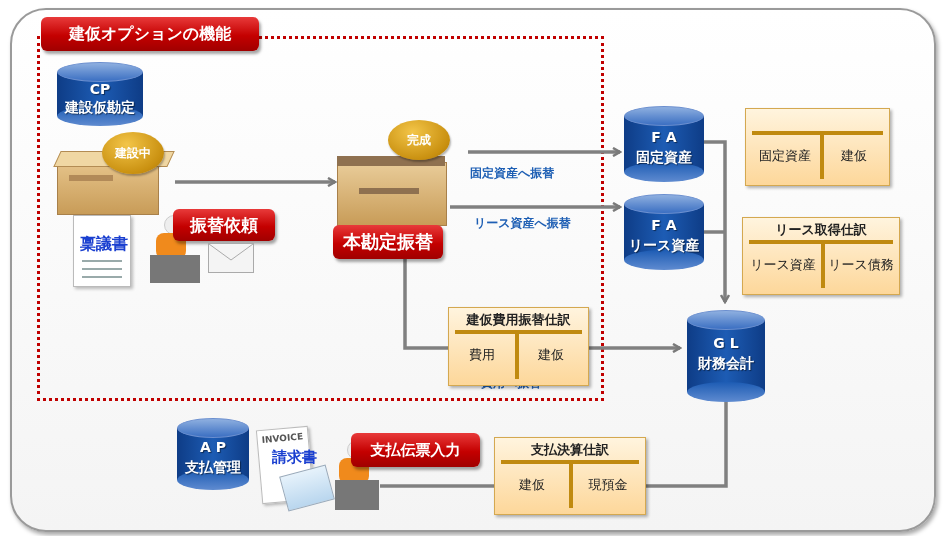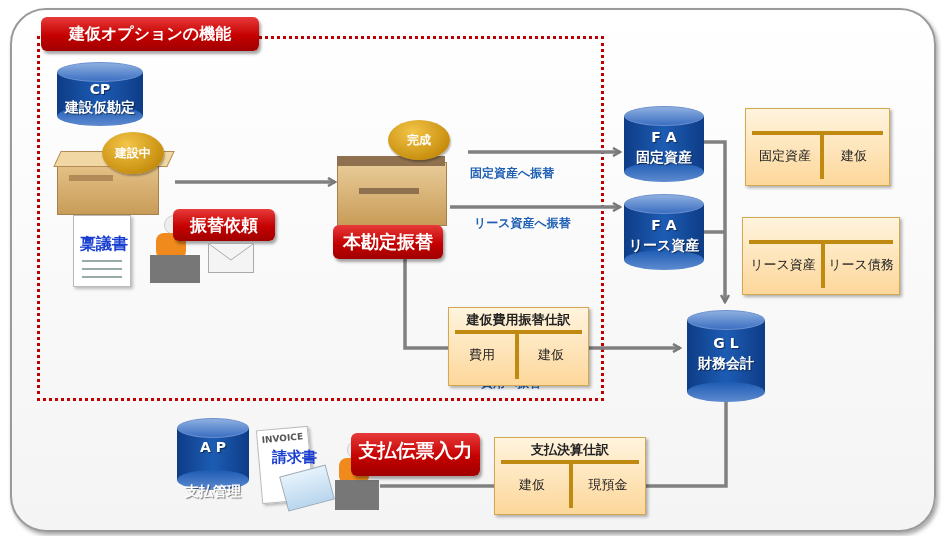--- a/index.html
+++ b/index.html
@@ -122,30 +122,31 @@
     <div class="top"></div>
   <div class="txt" style="top:24px;">G L</div>
   <div class="txt" style="top:44px;">財務会計</div>
 </div>
 
 <div class="cyl" style="left:177px;top:418px;width:72px;height:72px;">
   <div class="body"></div>
     <div class="bot"></div>
     <div class="top"></div>
   <div class="txt" style="top:20px;">A P</div>
-  <div class="txt" style="top:40px;margin-top:24px;">支払管理</div>
+  <div class="txt" style="top:40px;">支払管理</div>
 </div>
 
 <div class="ledger" style="left:745px;top:108px;width:143px;height:76px;">
   <div class="hbar"></div>
     <div class="vbar" style="left:74px;"></div>
   <div class="l" style="left:4px;width:70px;">固定資産</div>
   <div class="r" style="left:78px;width:60px;">建仮</div>
 </div>
 <div class="ledger" style="left:742px;top:217px;width:156px;height:76px;">
+  <div class="ttl">リース取得仕訳</div>
   <div class="hbar"></div>
     <div class="vbar" style="left:78px;"></div>
   <div class="l" style="left:2px;width:76px;">リース資産</div>
   <div class="r" style="left:82px;width:72px;">リース債務</div>
 </div>
 <div class="ledger" style="left:448px;top:292px;width:139px;height:77px;margin-top:15px;">
   <div class="ttl">建仮費用振替仕訳</div>
   <div class="hbar"></div>
     <div class="vbar" style="left:66px;"></div>
   <div class="l" style="left:2px;width:62px;">費用</div>
@@ -162,13 +163,13 @@
 <div class="doc" style="left:259px;top:428px;width:50px;height:72px;transform:rotate(-5deg);">
   <div style="position:absolute;left:4px;top:4px;font-size:9px;font-weight:bold;color:#555;">INVOICE</div>
 </div>
 <div class="abs" style="left:272px;top:448px;color:#1a3fd0;font-weight:bold;font-size:15px;">請求書</div>
 <div class="abs" style="left:283px;top:470px;width:46px;height:34px;background:linear-gradient(#e6f2fb,#b9d6ee);border:1px solid #9ab;transform:rotate(-15deg);"></div>
 <div class="abs" style="left:335px;top:440px;width:48px;height:72px;">
   <div style="position:absolute;left:12px;top:0;width:18px;height:18px;border-radius:50%;background:#eee;border:1px solid #ccc;"></div>
   <div style="position:absolute;left:4px;top:18px;width:30px;height:26px;border-radius:8px;background:#f08a1c;"></div>
   <div style="position:absolute;left:0;top:40px;width:44px;height:30px;background:#777;"></div>
 </div>
-<div class="redbtn" style="left:351px;top:433px;width:129px;height:43px;line-height:34px;font-size:19px;">支払伝票入力</div>
+<div class="redbtn" style="left:351px;top:433px;width:129px;height:34px;line-height:34px;font-size:15px;">支払伝票入力</div>
 
 </body></html>

